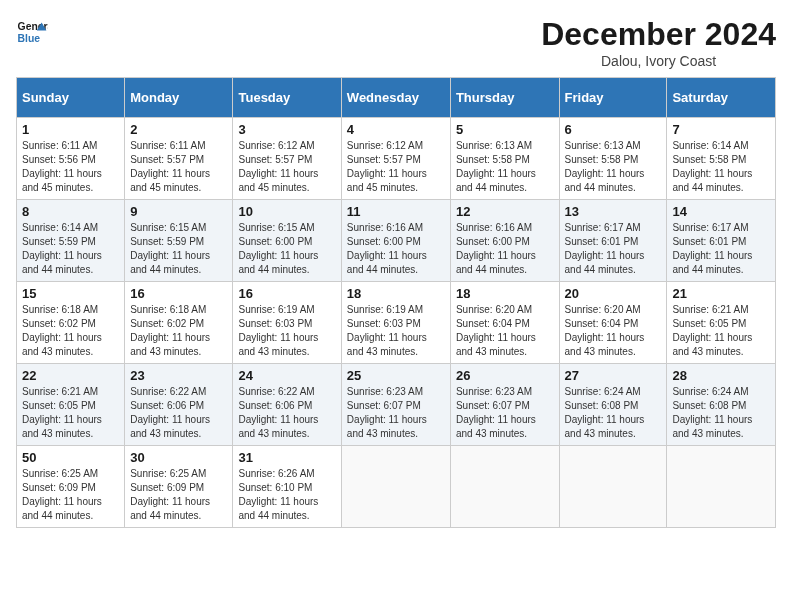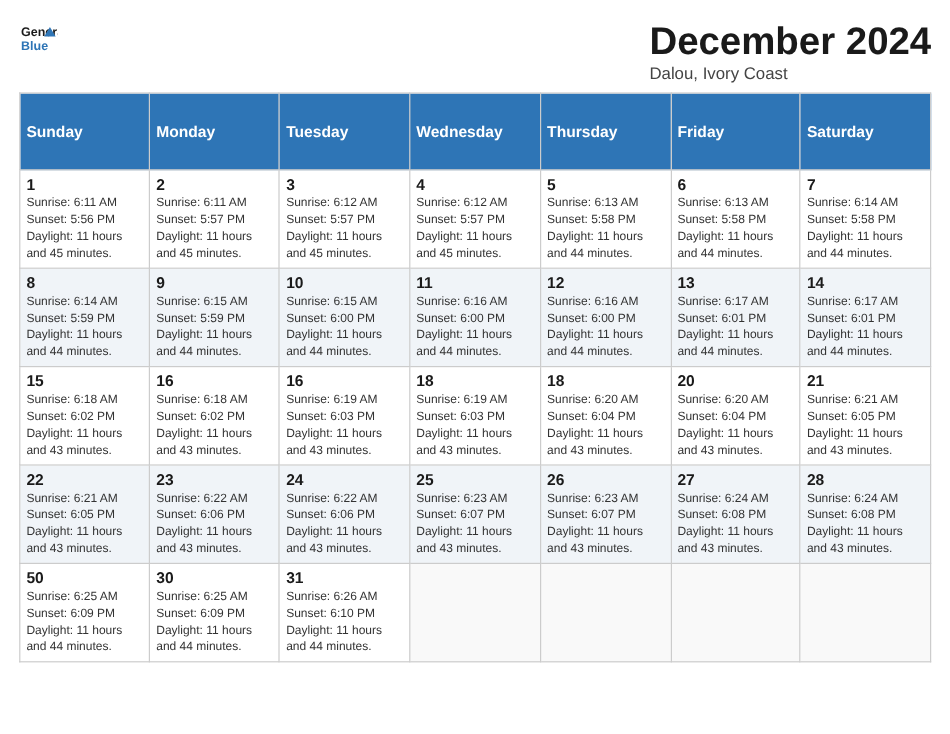--- a/index.html
+++ b/index.html
@@ -19,41 +19,41 @@
     .logo {
       display: flex;
       align-items: center;
       gap: 4px;
     }
     .logo-icon {
       width: 32px;
       height: 32px;
     }
     .title-block {
-      text-align: left;
+      text-align: center;
     }
     .month-title {
       font-size: 32px;
       font-weight: bold;
       color: #1a1a1a;
     }
     .subtitle {
       font-size: 14px;
       color: #444;
     }
     .calendar {
       width: 100%;
       border-collapse: collapse;
       font-size: 11px;
     }
     .calendar th {
       background: #2e75b6;
       color: #fff;
       text-align: left;
-      padding: 24px 5px;
+      padding: 12px 5px;
       font-size: 13px;
       font-weight: bold;
       border: 1px solid #ccc;
     }
     .calendar td {
       vertical-align: top;
       border: 1px solid #ccc;
       padding: 4px 5px;
       width: 110px;
       min-height: 70px;

